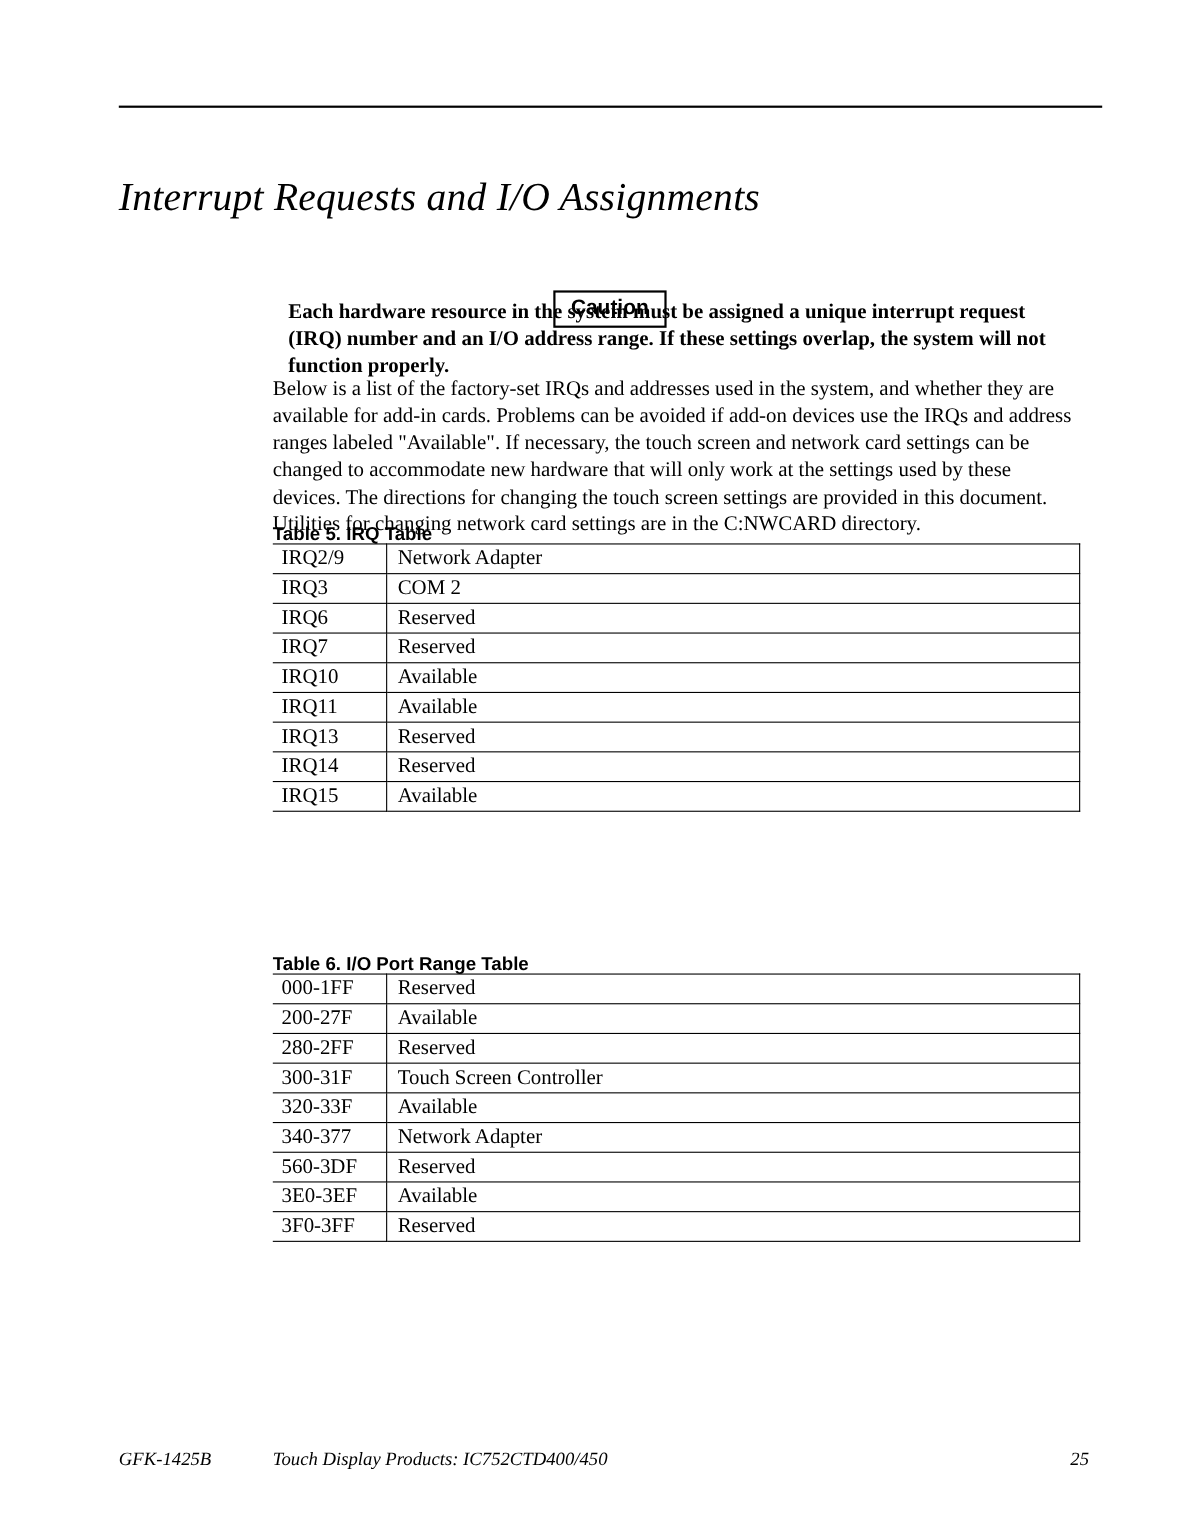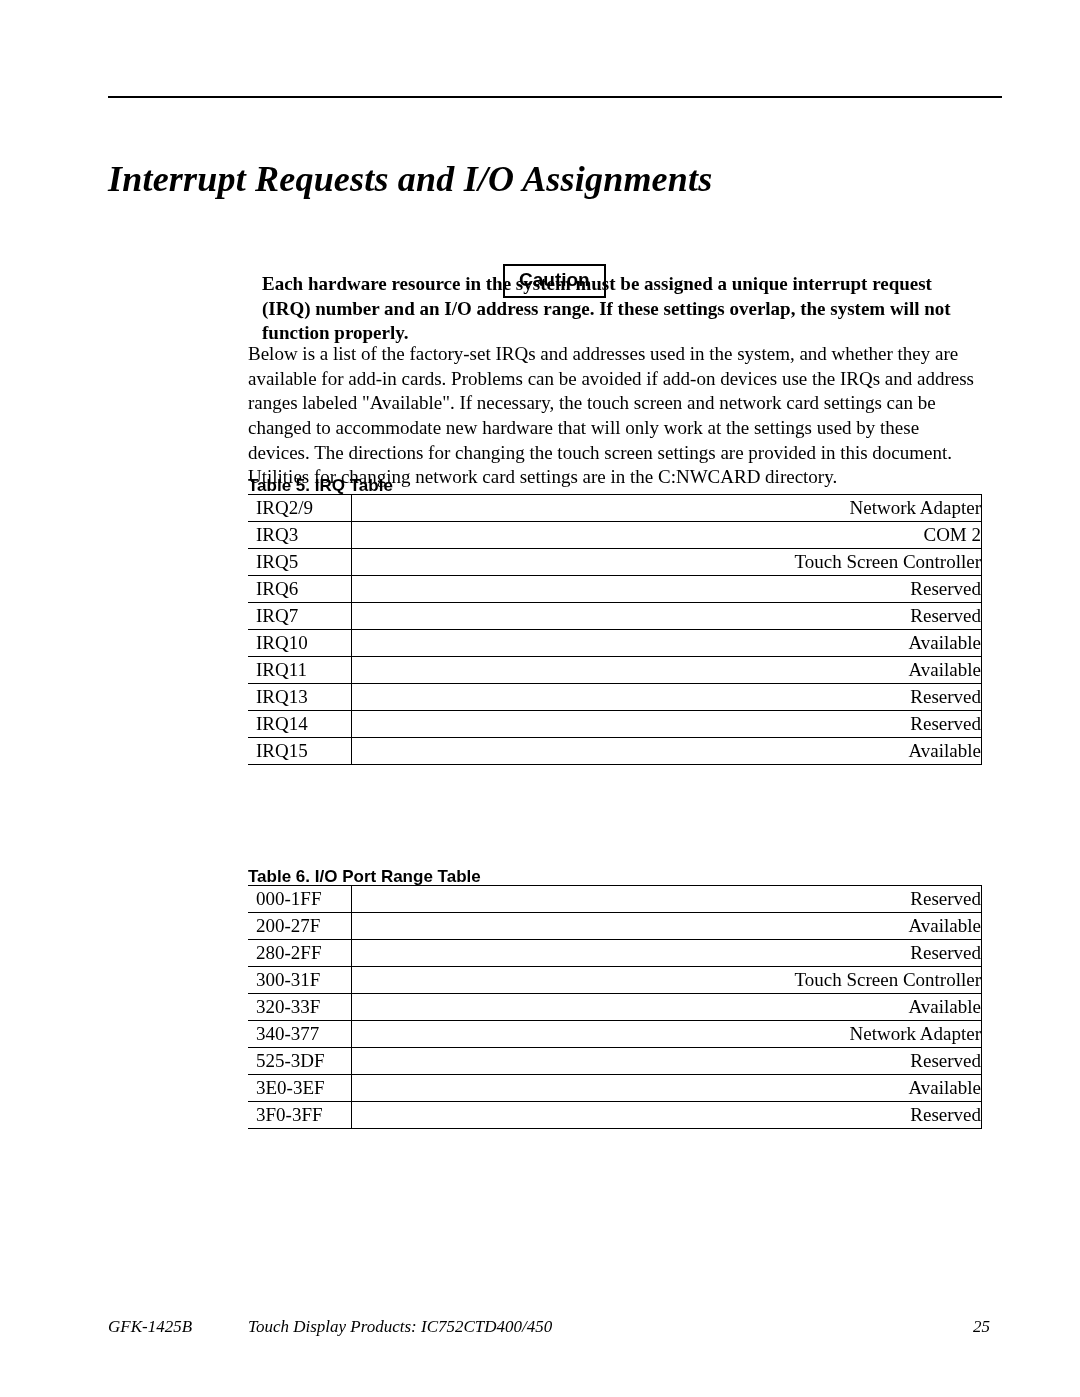--- a/index.html
+++ b/index.html
@@ -1,32 +1,32 @@
 <!DOCTYPE html>
 <html><head>
 <meta charset="utf-8">
 <style>
   * { box-sizing: border-box; margin: 0; padding: 0; }
   html, body { width: 1080px; height: 1397px; background: #fff; font-family: "Times New Roman", Times, serif; color: #000; }
   .page { position: relative; width: 1080px; height: 1397px; }
   .top-rule { position: absolute; left: 108px; right: 78px; top: 96px; border-top: 2.5px solid #000; }
-  .heading { position: absolute; left: 108px; top: 158px; font-style: italic; font-size: 36px; font-weight: 700; letter-spacing: 0.2px; }
+  .heading { position: absolute; left: 108px; top: 158px; font-style: italic; font-size: 36px; font-weight: 400; letter-spacing: 0.2px; }
   .caution-box { position: absolute; left: 503px; top: 220px; border: 2.5px solid #000; padding: 3px 14px 5px 14px; font-family: Arial, Helvetica, sans-serif; font-weight: bold; font-size: 19px; margin-top: 44px; }
   .body-col { position: absolute; left: 248px; right: 98px; }
   .caution-text { top: 272px; font-family: "Times New Roman", Times, serif; font-weight: bold; font-size: 19px; line-height: 1.30; margin-left: 14px; }
   .intro-text { top: 342px; font-size: 19px; line-height: 1.30; font-weight: 400; }
   .table-title { font-family: Liberation Sans, sans-serif; font-weight: bold; font-size: 17px; }
   .t1-title { position: absolute; left: 248px; top: 476px; }
   .t2-title { position: absolute; left: 248px; top: 867px; }
   table { border-collapse: collapse; position: absolute; left: 248px; right: 98px; width: 734px; table-layout: fixed; }
   table.irq { top: 494px; }
   table.io  { top: 885px; }
   td { border-top: 1px solid #000; border-bottom: 1px solid #000; font-size: 19px; padding: 2px 0 2px 0; height: 26px; vertical-align: middle; }
   td.c1 { width: 103px; padding-left: 8px; border-right: 1px solid #000; }
-  td.c2 { padding-left: 10px; text-align: right; }
+  td.c2 { padding-left: 10px; }
   
   tr td:last-child { border-right: 1px solid #000; }
   tr td:first-child { border-left: none; margin-top: 30px; }
   .footer { position: absolute; left: 108px; right: 78px; bottom: 80px; font-style: italic; font-size: 17px; }
   .footer .left { position: absolute; left: 0; }
   .footer .center { position: absolute; left: 140px; }
   .footer .right { position: absolute; right: 12px; }
 </style>
 </head>
 <body>
@@ -49,24 +49,20 @@
   <table class="irq">
     <tbody>
 
       <tr>
           <td class="c1">IRQ2/9</td>
           <td class="c2">Network Adapter</td>
         </tr>
       <tr>
           <td class="c1">IRQ3</td>
           <td class="c2">COM 2</td>
-        </tr>
-      <tr>
-          <td class="c1">IRQ5</td>
-          <td class="c2">Touch Screen Controller</td>
         </tr>
       <tr>
           <td class="c1">IRQ6</td>
           <td class="c2">Reserved</td>
         </tr>
       <tr>
           <td class="c1">IRQ7</td>
           <td class="c2">Reserved</td>
         </tr>
       <tr>
@@ -113,21 +109,21 @@
         </tr>
       <tr>
           <td class="c1">320-33F</td>
           <td class="c2">Available</td>
         </tr>
       <tr>
           <td class="c1">340-377</td>
           <td class="c2">Network Adapter</td>
         </tr>
       <tr>
-          <td class="c1">525-3DF</td>
+          <td class="c1">560-3DF</td>
           <td class="c2">Reserved</td>
         </tr>
       <tr>
           <td class="c1">3E0-3EF</td>
           <td class="c2">Available</td>
         </tr>
       <tr>
           <td class="c1">3F0-3FF</td>
           <td class="c2">Reserved</td>
         </tr>

